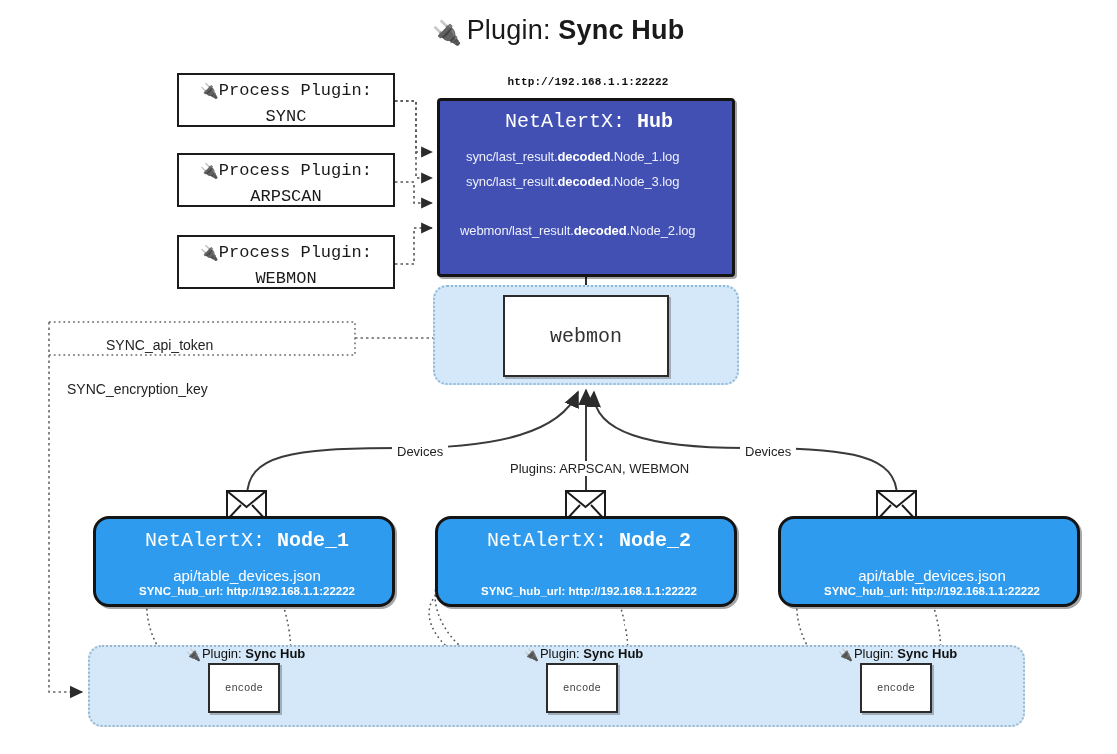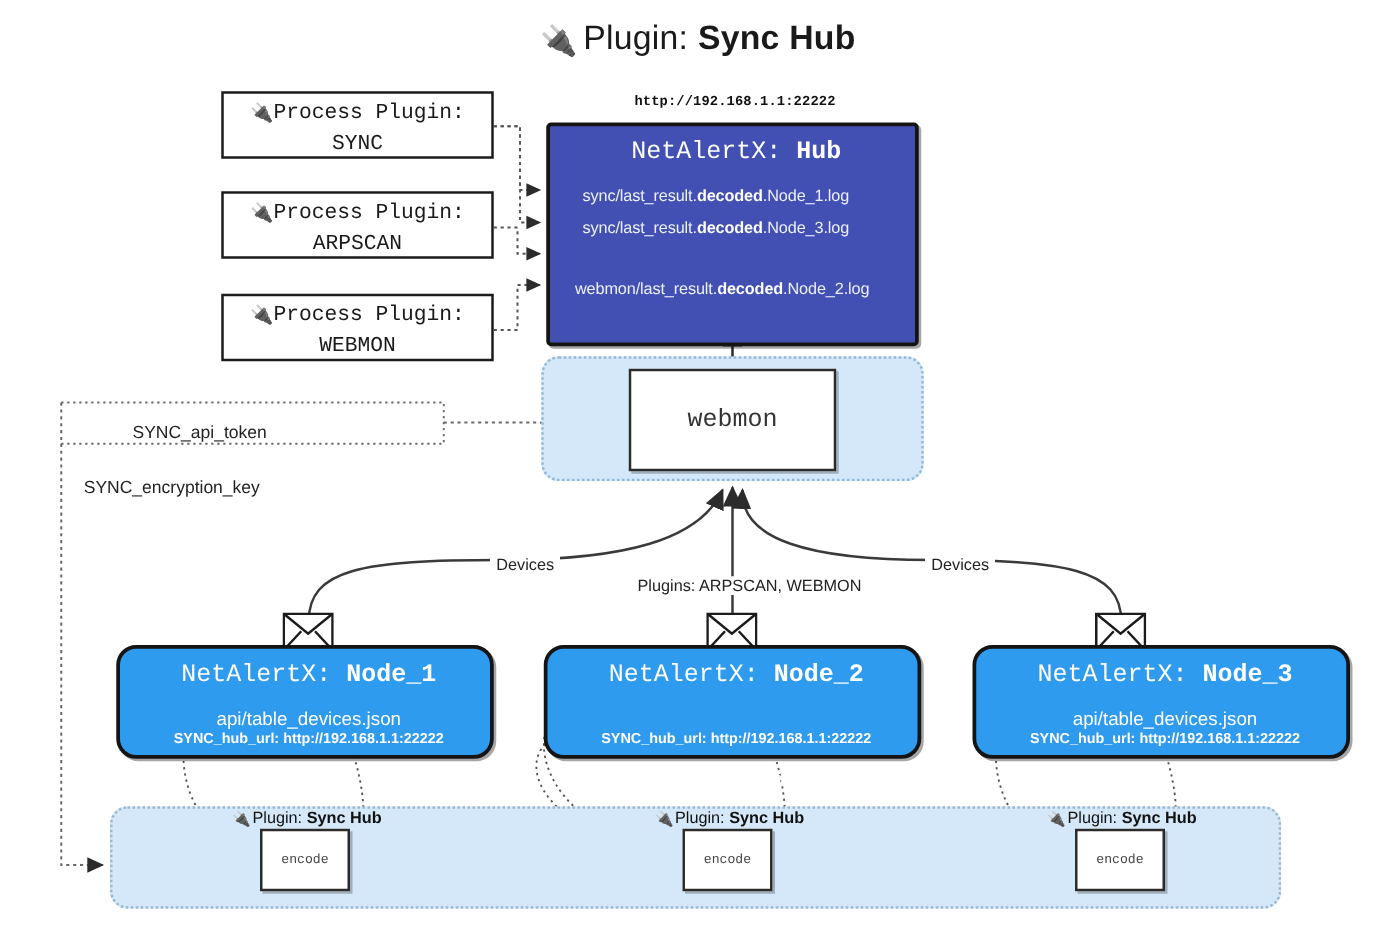--- a/index.html
+++ b/index.html
@@ -180,21 +180,20 @@
     <div class="nfoot">SYNC_hub_url: http://192.168.1.1:22222</div>
   </div>
 
   <div class="nodebox" style="left:435px;top:516px;">
     <div class="ntitle"><span>NetAlertX:</span> <span class="b">Node_2</span></div>
     <div class="nrow" style="top:68px;margin-top:28px;">webmon/last_result.encoded.Node_2.log</div>
     <div class="nfoot">SYNC_hub_url: http://192.168.1.1:22222</div>
   </div>
 
   <div class="nodebox" style="left:778px;top:516px;">
-    <div class="ntitle"><span>NetAlertX:</span> <span class="b">Node_3</span></div>
     <div class="nrow" style="top:48px;">api/table_devices.json</div>
     <div class="nfoot">SYNC_hub_url: http://192.168.1.1:22222</div>
   </div>
 
   <div id="bottom-panel"></div>
 
   <div class="plugcap" style="left:186px;top:646px;">
     <span class="plug">🔌</span><span>Plugin:</span> <span class="b">Sync Hub</span>
   </div>
   <div class="encbox" style="left:208px;top:663px;">encode</div>

